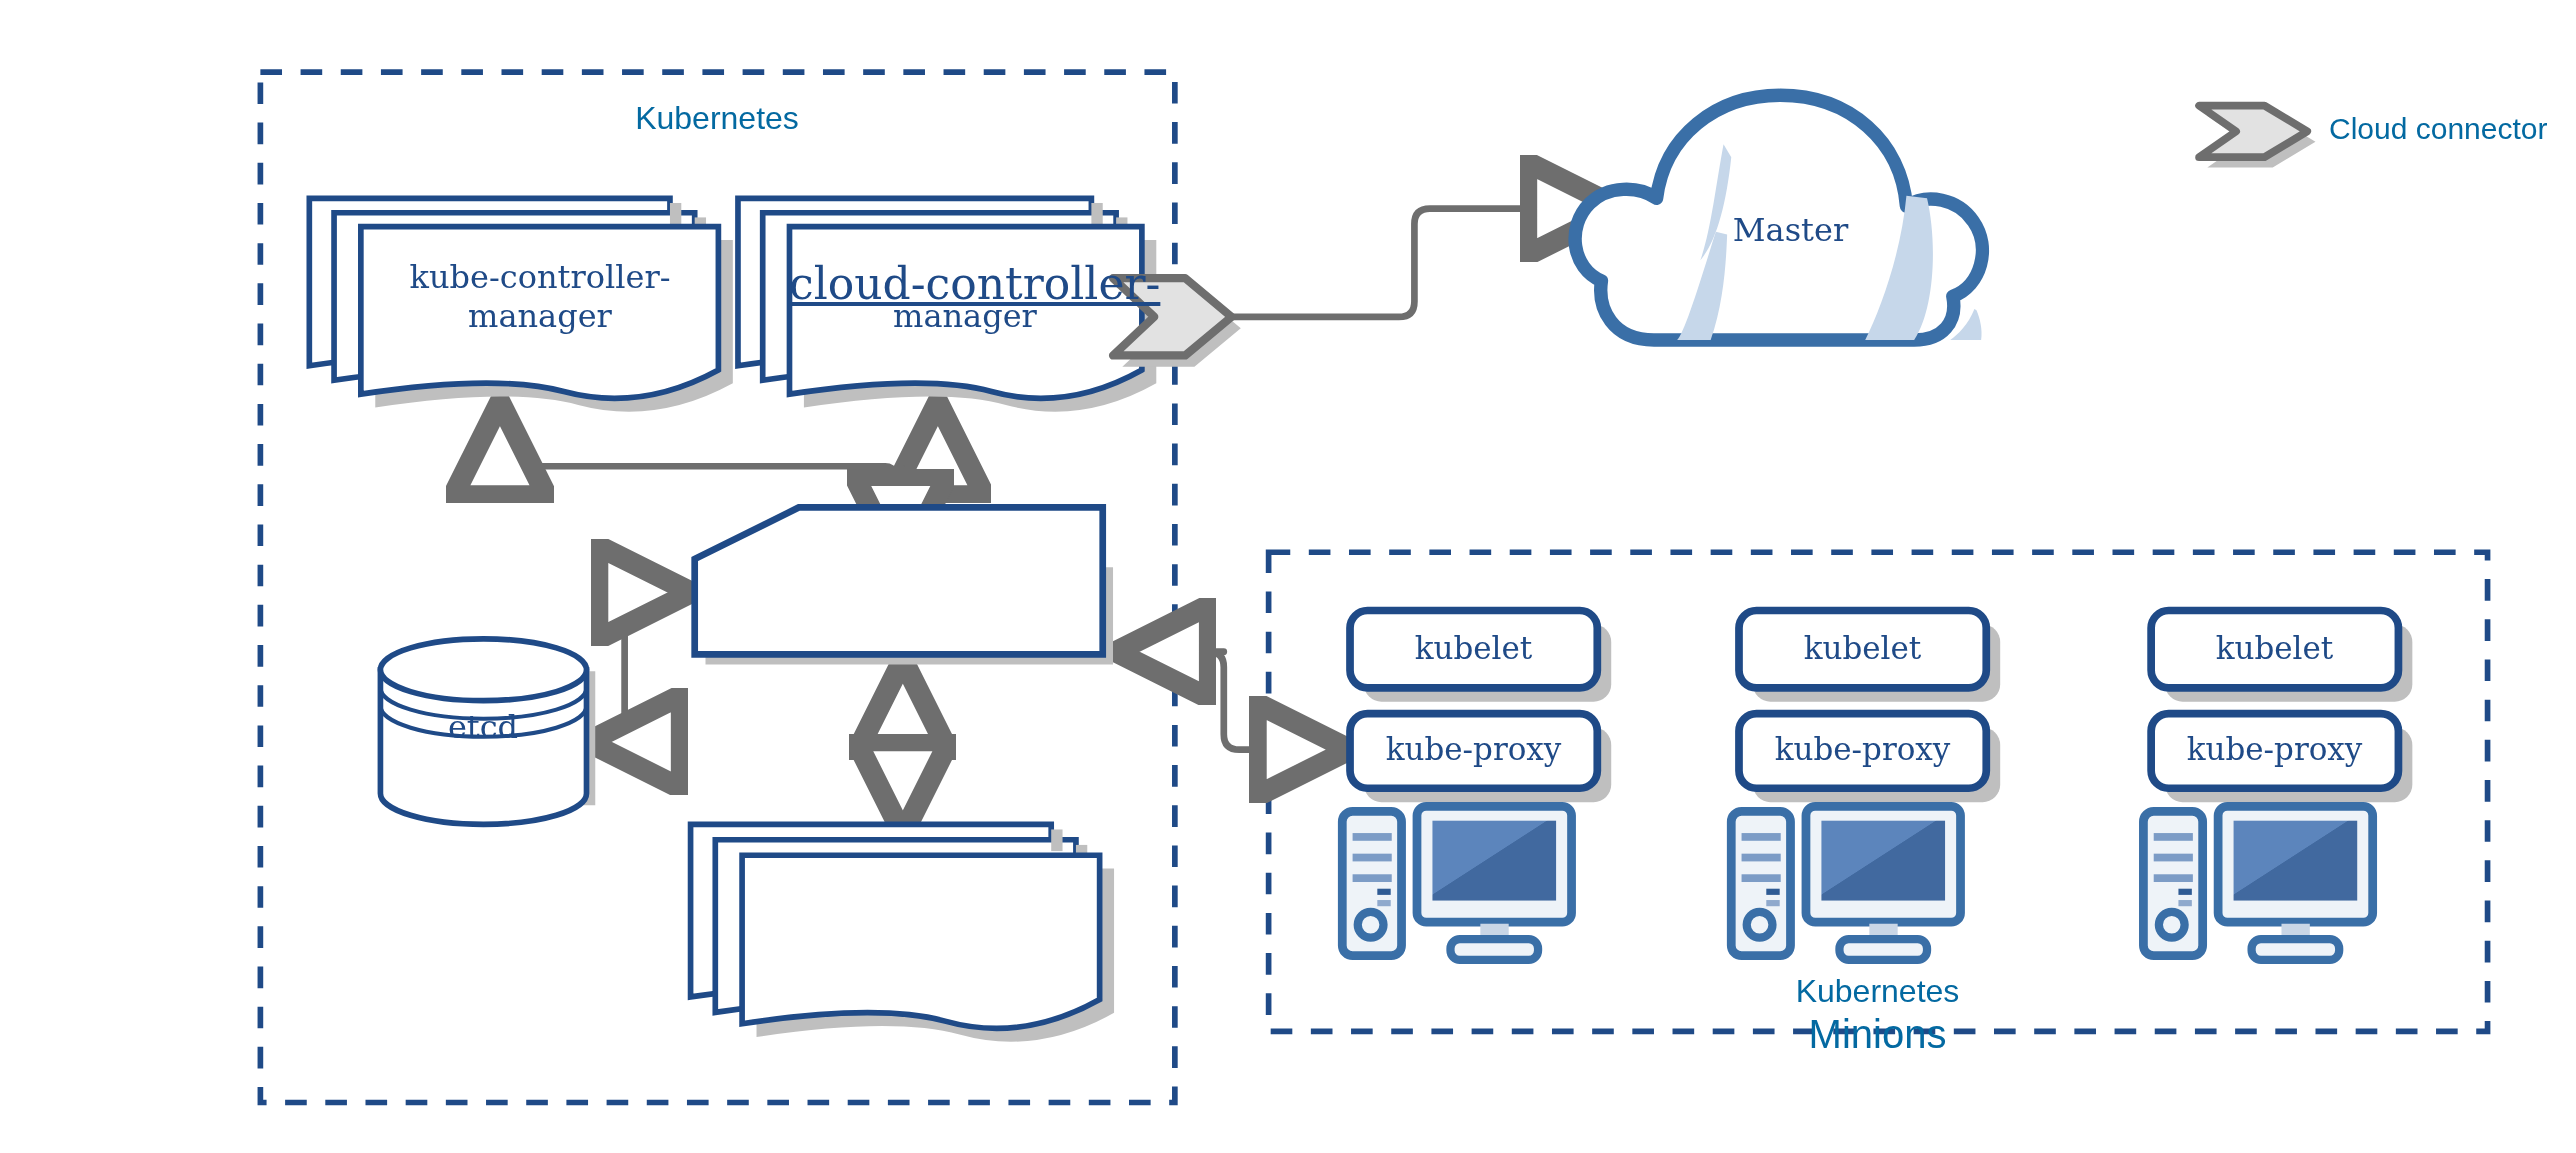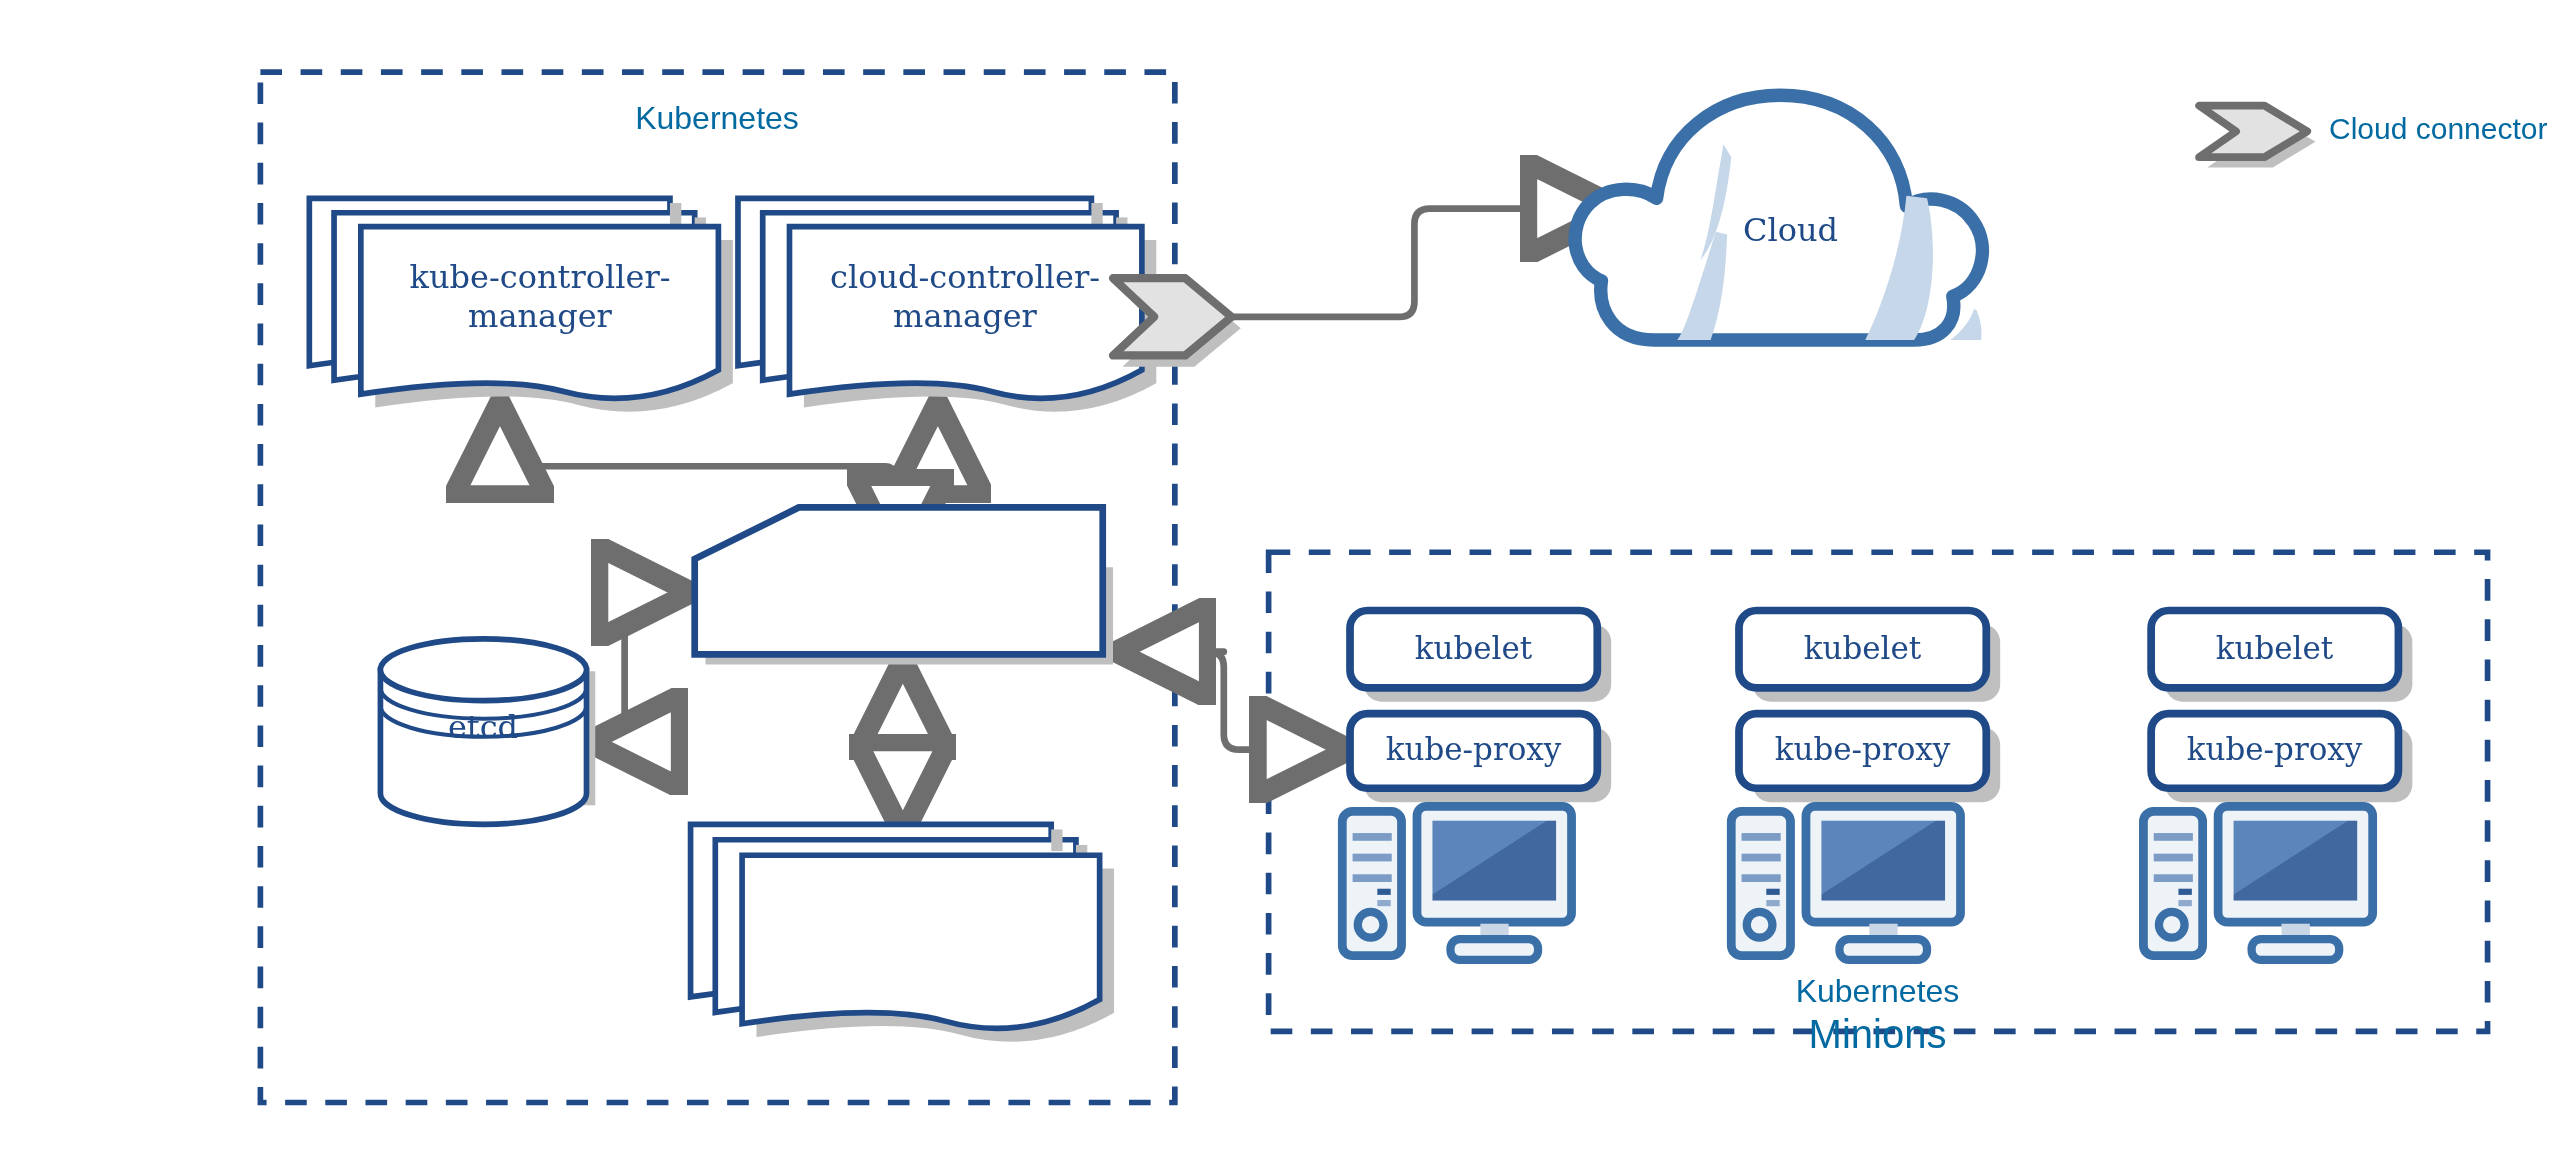--- a/index.html
+++ b/index.html
@@ -204,28 +204,28 @@
 </svg>
 
 <div class="lbl grey-lbl" style="left:260px;top:100px;width:914px;font-size:32px;line-height:1.18;">Kubernetes</div>
 
 <div class="lbl grey-lbl" style="left:1268px;top:973px;width:1219px;font-size:32px;line-height:1.18;">Kubernetes</div>
 <div class="lbl grey-lbl" style="left:1268px;top:1011px;width:1219px;font-size:40px;line-height:1.18;">Minions</div>
 
 <div class="lbl blue-lbl" style="left:361px;top:258px;width:358px;font-size:32px;">kube-controller-</div>
 <div class="lbl blue-lbl" style="left:361px;top:297px;width:358px;font-size:32px;">manager</div>
 
-<div class="lbl blue-lbl" style="left:789px;top:258px;width:352px;font-size:32px;">cloud-controller-</div>
+<div class="lbl blue-lbl" style="left:789px;top:258px;width:352px;font-size:44px;text-decoration:underline;">cloud-controller-</div>
 <div class="lbl blue-lbl" style="left:789px;top:297px;width:352px;font-size:32px;">manager</div>
 
 
 <div class="lbl blue-lbl" style="left:380px;top:708px;width:206px;font-size:32px;">etcd</div>
 
 
-<div class="lbl blue-lbl" style="left:1677px;top:211px;width:227px;font-size:32px;">Cloud</div>
+<div class="lbl blue-lbl" style="left:1677px;top:211px;width:227px;font-size:32px;">Master</div>
 
 <div class="lbl grey-lbl" style="left:2329px;top:112px;width:330px;font-size:30px;text-align:left;">Cloud connector</div>
 
 <div class="lbl blue-lbl" style="left:1350px;top:630px;width:247px;font-size:31px;">kubelet</div>
 <div class="lbl blue-lbl" style="left:1350px;top:731px;width:247px;font-size:31px;">kube-proxy</div>
 
 <div class="lbl blue-lbl" style="left:1739px;top:630px;width:247px;font-size:31px;">kubelet</div>
 <div class="lbl blue-lbl" style="left:1739px;top:731px;width:247px;font-size:31px;">kube-proxy</div>
 
 <div class="lbl blue-lbl" style="left:2151px;top:630px;width:247px;font-size:31px;">kubelet</div>

